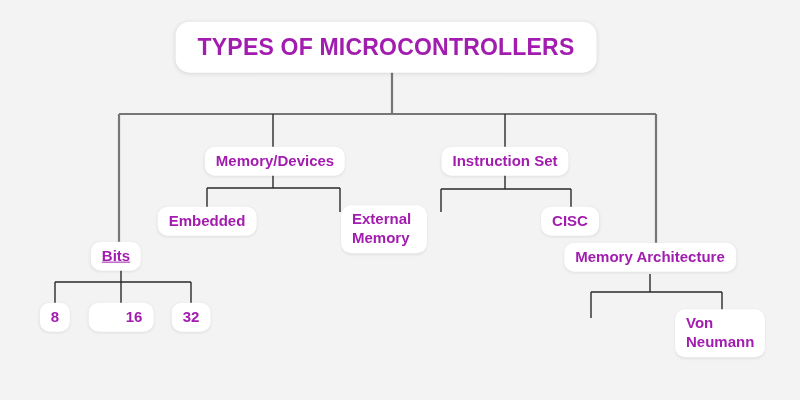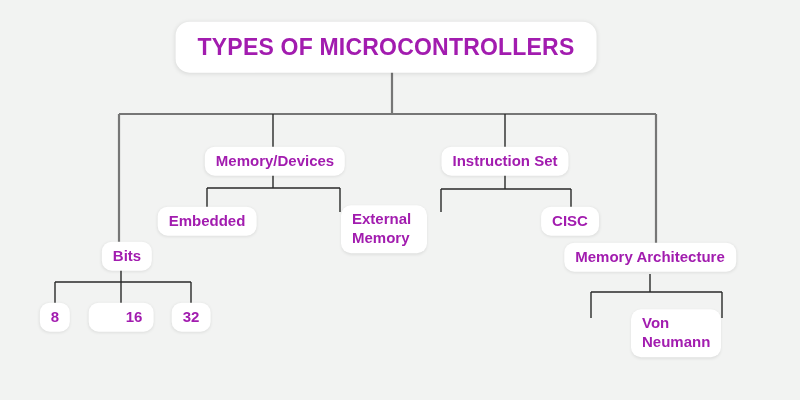--- a/index.html
+++ b/index.html
@@ -41,27 +41,27 @@
     box-shadow: 0 1px 4px rgba(0,0,0,0.10);
   }
   
   #n-root            { left: 386px; top: 47px; }
   #n-memory-devices  { left: 275px; top: 161px; }
   #n-instruction-set { left: 505px; top: 161px; }
   #n-embedded        { left: 207px; top: 221px; }
   #n-external-memory { left: 344px; top: 229px; width: 64px; margin-left: 40px; }
   #n-risc            { left: 437px; top: 221px; }
   #n-cisc            { left: 570px; top: 221px; }
-  #n-bits            { left: 127px; top: 256px; }
+  #n-bits            { left: 116px; top: 256px; text-decoration: underline; }
   #n-bit8            { left: 55px;  top: 317px; }
   #n-bit16           { left: 121px; top: 317px; padding-left: 37px; }
   #n-bit32           { left: 191px; top: 317px; }
   #n-memory-architecture { left: 650px; top: 257px; }
   #n-harvard         { left: 592px; top: 326px; }
-  #n-von-neumann     { left: 676px; top: 333px; width: 68px; }
+  #n-von-neumann     { left: 720px; top: 333px; width: 68px; }
 </style>
 </head>
 <body>
 
 <div class="canvas">
 
   <svg class="wires" viewBox="0 0 800 400" xmlns="http://www.w3.org/2000/svg" aria-hidden="true">
 
     <path d="M392 71 V115 M119 114 H656 M119 114 V246 M656 114 V256" fill="none" stroke="#767676" stroke-width="2.2"></path>
 

